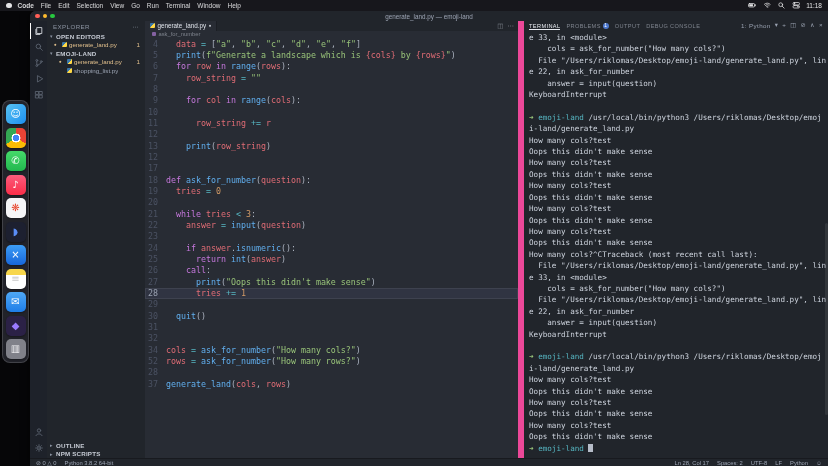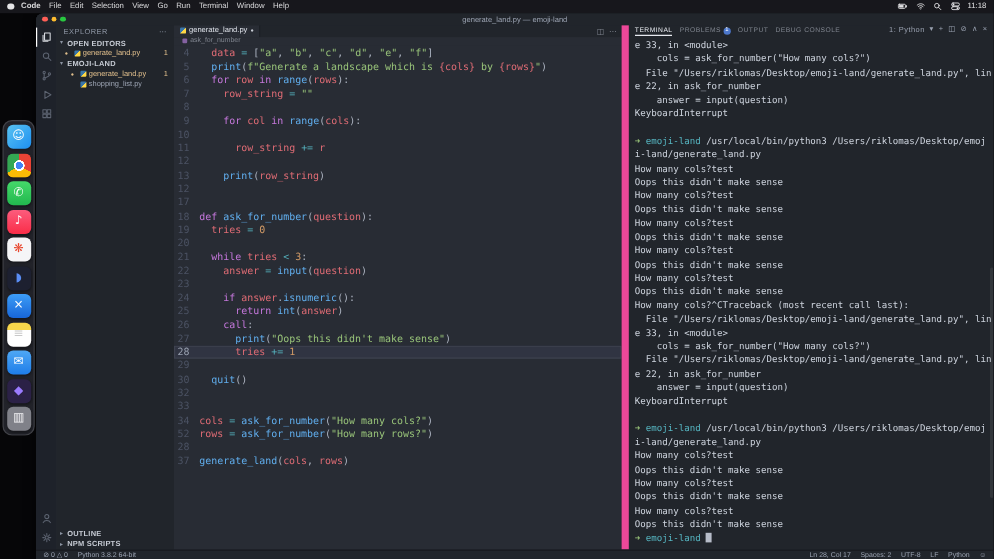--- a/index.html
+++ b/index.html
@@ -400,25 +400,25 @@
             </div>
             <div class="code-line">
               <span class="ln">29</span>
               <span class="lc"></span>
             </div>
             <div class="code-line">
               <span class="ln">30</span>
               <span class="lc">  <span class="tok-fn">quit</span>()</span>
             </div>
             <div class="code-line">
+              <span class="ln">31</span>
+              <span class="lc"></span>
+            </div>
+            <div class="code-line">
               <span class="ln">32</span>
-              <span class="lc"></span>
-            </div>
-            <div class="code-line">
-              <span class="ln">33</span>
               <span class="lc"></span>
             </div>
             <div class="code-line">
               <span class="ln">34</span>
               <span class="lc"><span class="tok-var">cols</span> <span class="tok-op">=</span> <span class="tok-fn">ask_for_number</span>(<span class="tok-str">"How many cols?"</span>)</span>
             </div>
             <div class="code-line">
               <span class="ln">52</span>
               <span class="lc"><span class="tok-var">rows</span> <span class="tok-op">=</span> <span class="tok-fn">ask_for_number</span>(<span class="tok-str">"How many rows?"</span>)</span>
             </div>

